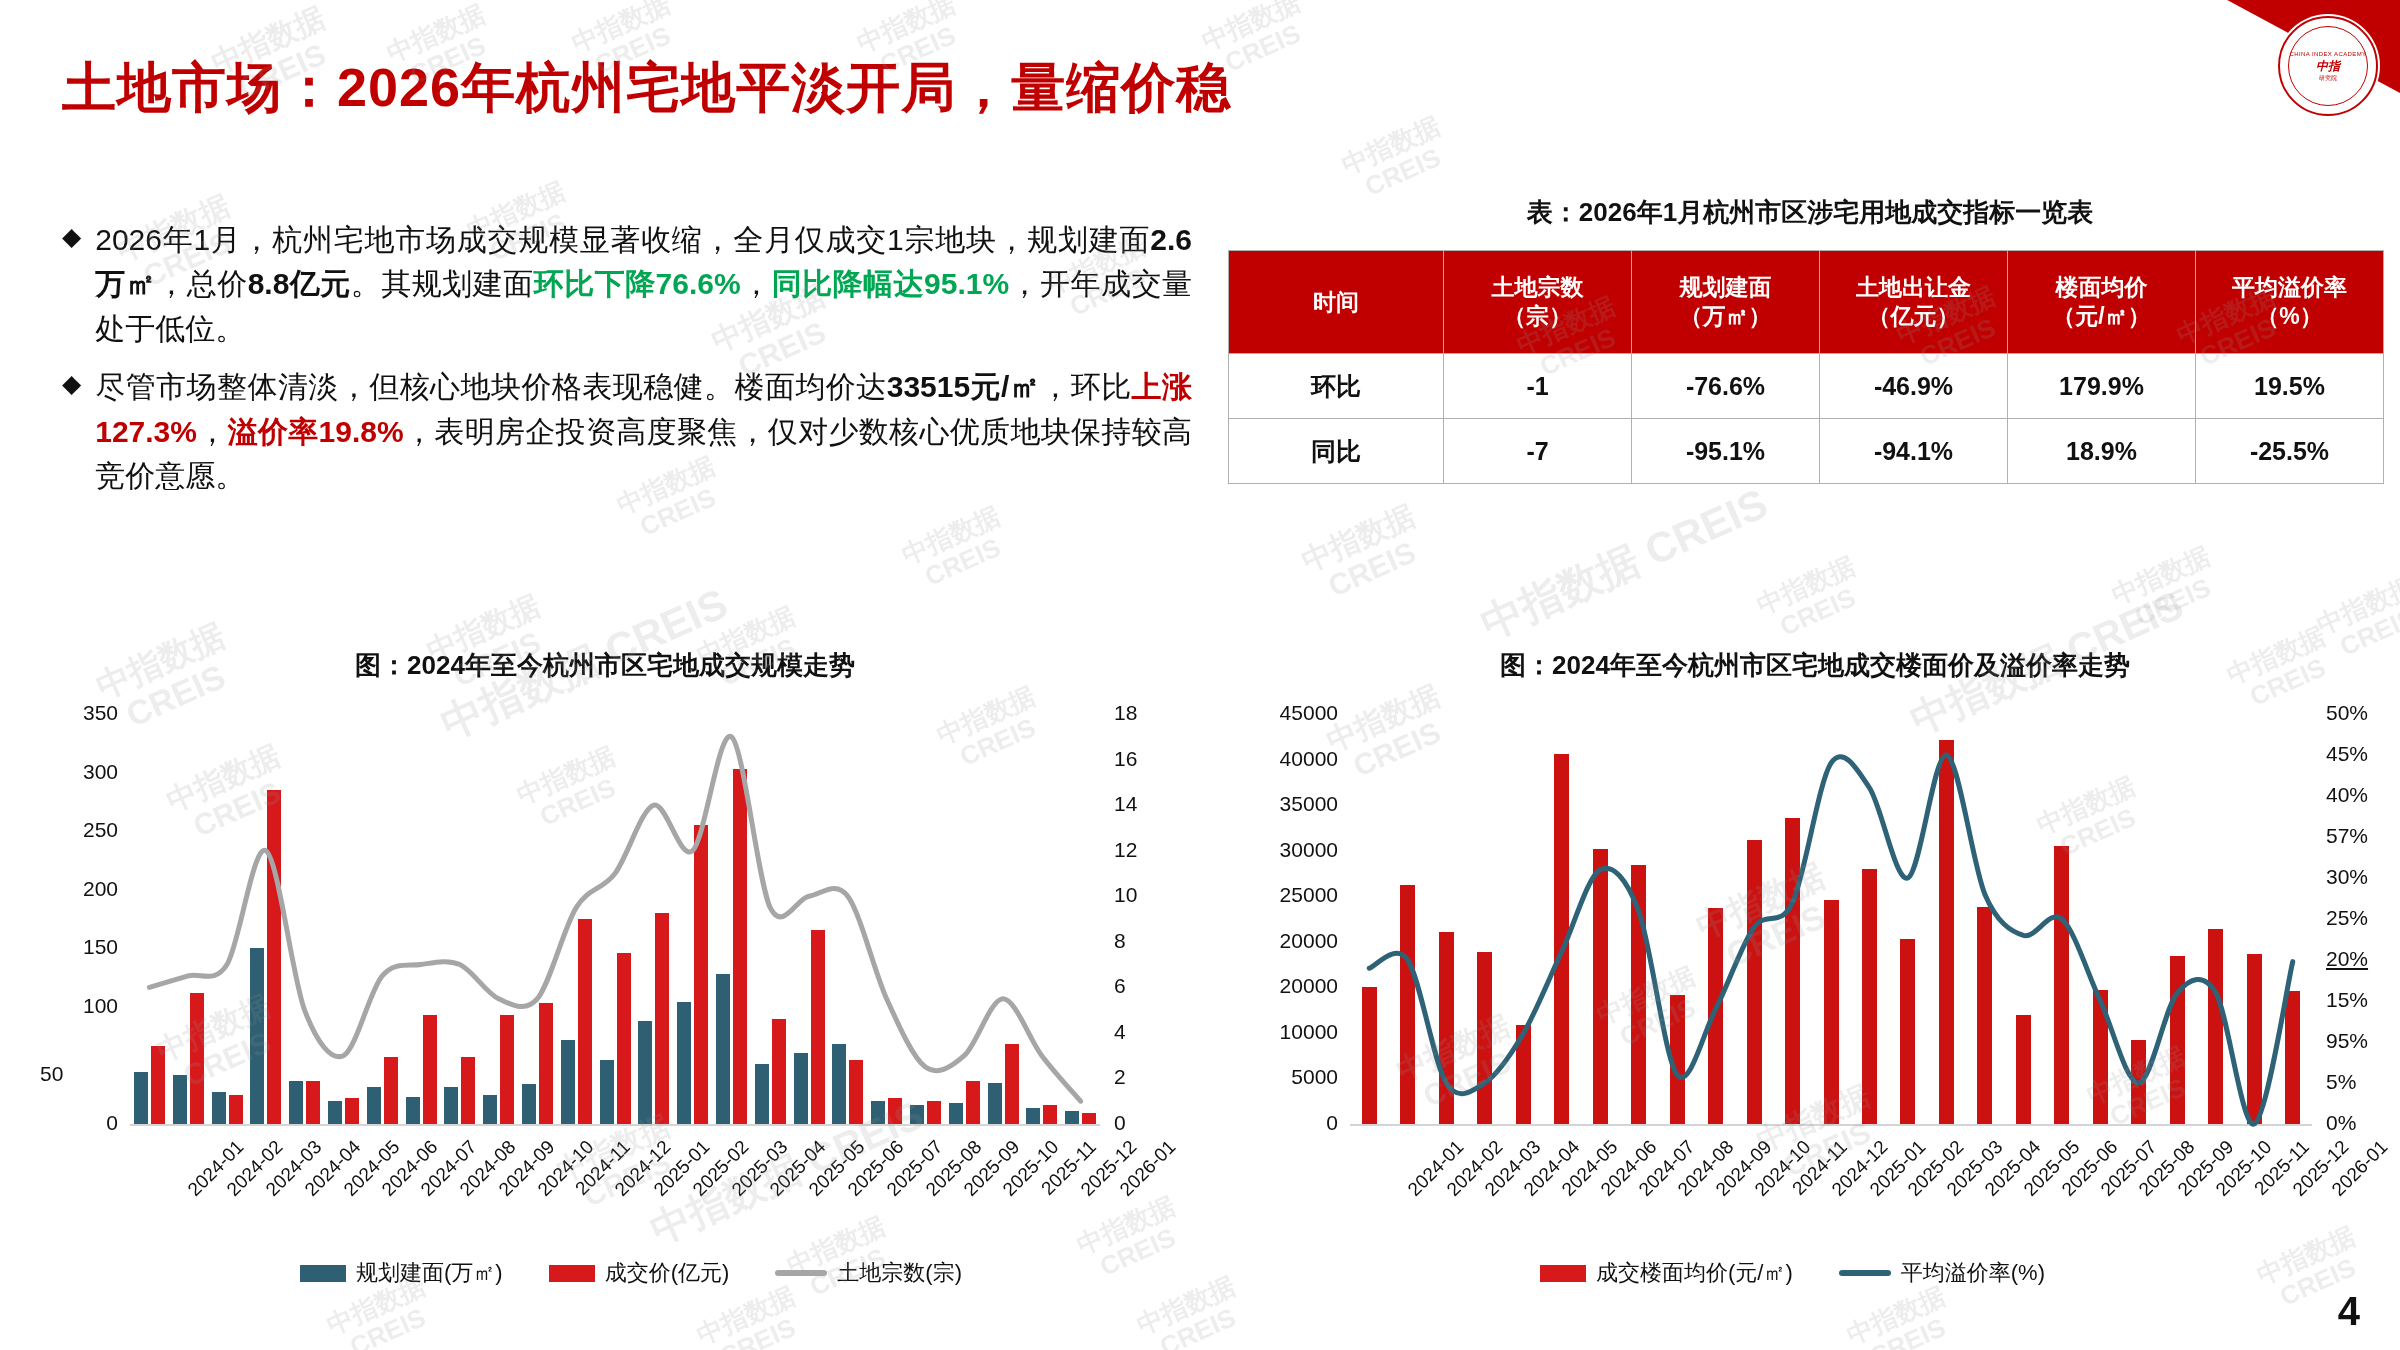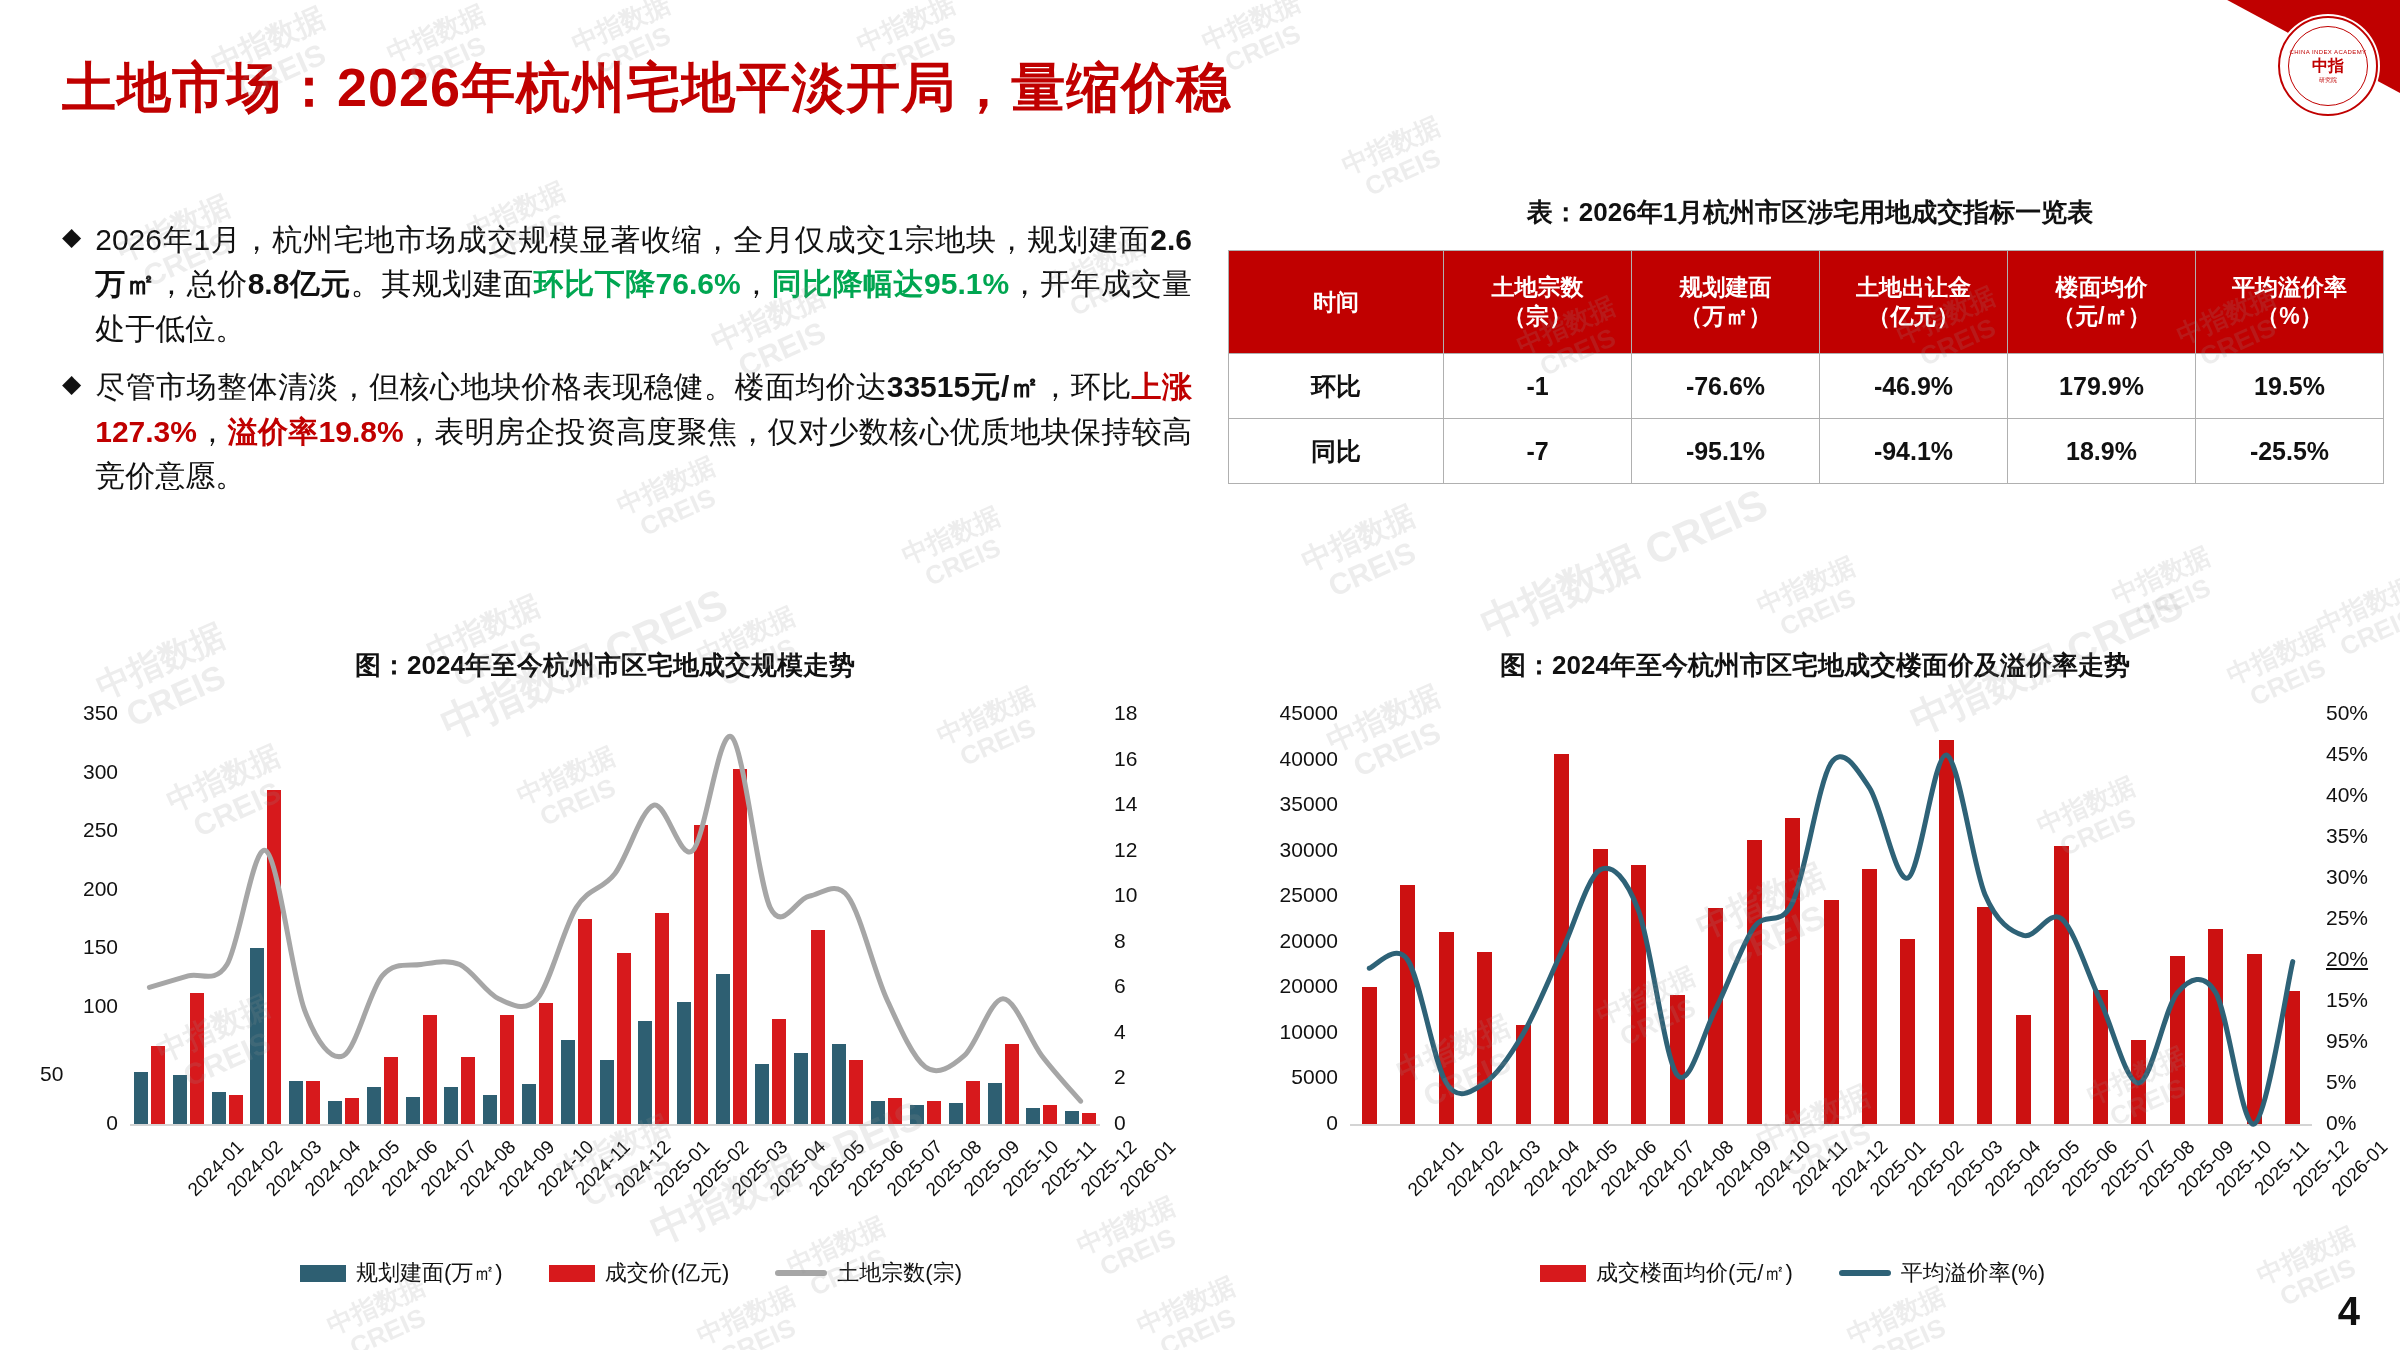--- a/index.html
+++ b/index.html
@@ -20,21 +20,21 @@
     background:#fff;border:2px solid #c00000;
     display:flex;align-items:center;justify-content:center;
     box-shadow:0 0 0 2px #fff;
   }
   .logo-inner{
     width:78px;height:78px;border-radius:50%;border:1px solid #c00000;
     display:flex;flex-direction:column;align-items:center;justify-content:center;
     color:#c00000;
   }
   .logo-ring-text{font-size:6px;letter-spacing:.4px;line-height:1;color:#c00000;}
-  .logo-center{font-size:16px;font-weight:bold;line-height:1;margin:3px 0;}
+  .logo-center{font-size:12px;font-weight:bold;line-height:1;margin:3px 0;font-style:italic;}
   .logo-sub{font-size:6px;line-height:1;}
 
   
   .page-title{
     position:absolute;left:62px;top:52px;
     font-size:54px;font-weight:bold;color:#c00000;
     letter-spacing:1px;white-space:nowrap;
   }
 
   
@@ -307,21 +307,21 @@
     <div class="axis-lbl" style="left: 0px; width: 98px; text-align: right; top: 92.1111px;">35000</div>
     <div class="axis-lbl" style="left: 0px; width: 98px; text-align: right; top: 46.5556px;">40000</div>
     <div class="axis-lbl" style="left: 0px; width: 98px; text-align: right; top: 1px;">45000</div>
     <div class="axis-lbl right" style="left: 1086px; top: 411px;">0%</div>
     <div class="axis-lbl right" style="left: 1086px; top: 370px;">5%</div>
     <div class="axis-lbl right" style="left: 1086px; top: 329px;">95%</div>
     <div class="axis-lbl right" style="left: 1086px; top: 288px;">15%</div>
     <div class="axis-lbl right" style="left: 1086px; top: 247px; text-decoration: underline;">20%</div>
     <div class="axis-lbl right" style="left: 1086px; top: 206px;">25%</div>
     <div class="axis-lbl right" style="left: 1086px; top: 165px;">30%</div>
-    <div class="axis-lbl right" style="left: 1086px; top: 124px;">35%</div>
+    <div class="axis-lbl right" style="left: 1086px; top: 124px;">57%</div>
     <div class="axis-lbl right" style="left: 1086px; top: 83px;">40%</div>
     <div class="axis-lbl right" style="left: 1086px; top: 42px;">45%</div>
     <div class="axis-lbl right" style="left: 1086px; top: 1px;">50%</div>
     <div class="axis-line" style="left: 110px; top: 424px; width: 962px; height: 2px;"></div>
     <div class="bar red2" style="left: 121.74px; width: 15px; height: 136.667px; bottom: 16px;"></div>
     <div class="bar red2" style="left: 160.22px; width: 15px; height: 238.711px; bottom: 16px;"></div>
     <div class="bar red2" style="left: 198.7px; width: 15px; height: 192.244px; bottom: 16px;"></div>
     <div class="bar red2" style="left: 237.18px; width: 15px; height: 172.2px; bottom: 16px;"></div>
     <div class="bar red2" style="left: 275.66px; width: 15px; height: 99.3111px; bottom: 16px;"></div>
     <div class="bar red2" style="left: 314.14px; width: 15px; height: 369.911px; bottom: 16px;"></div>

